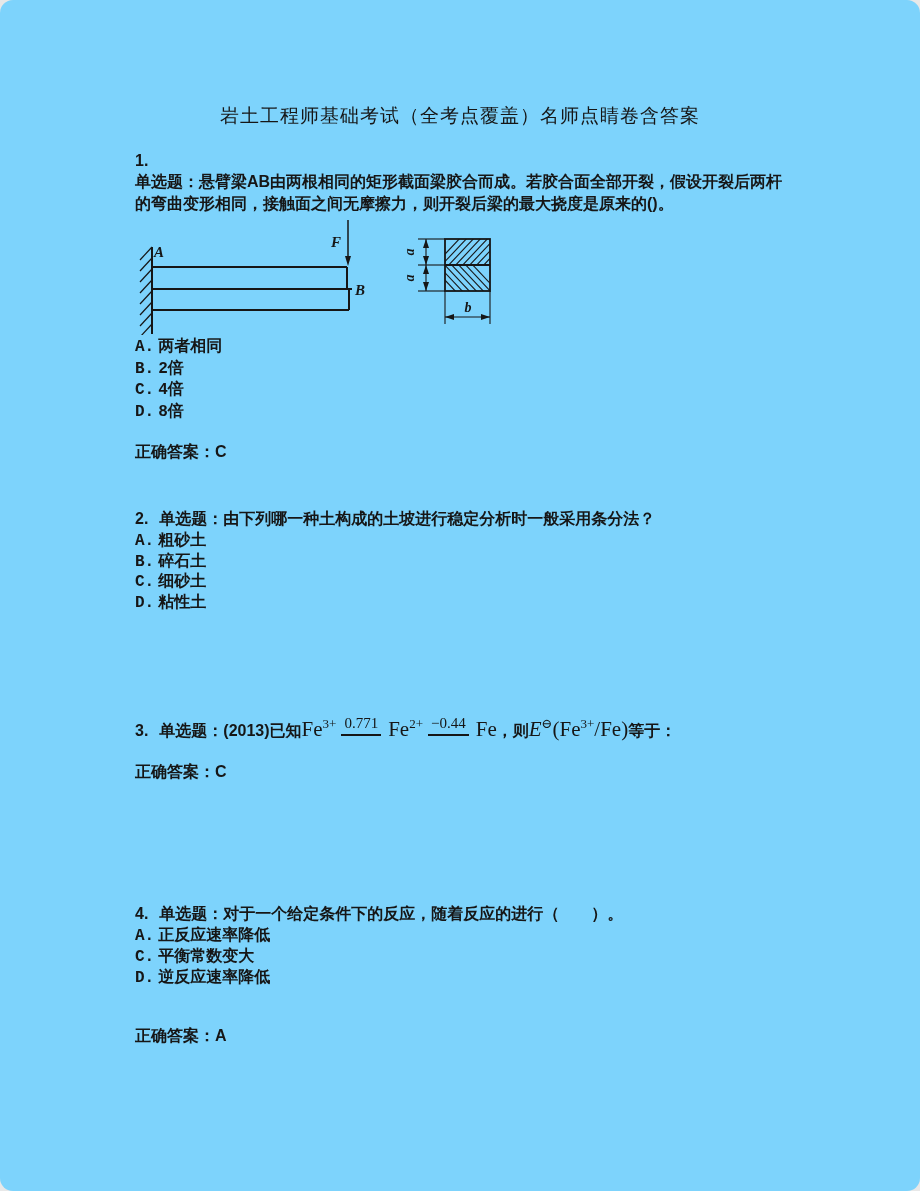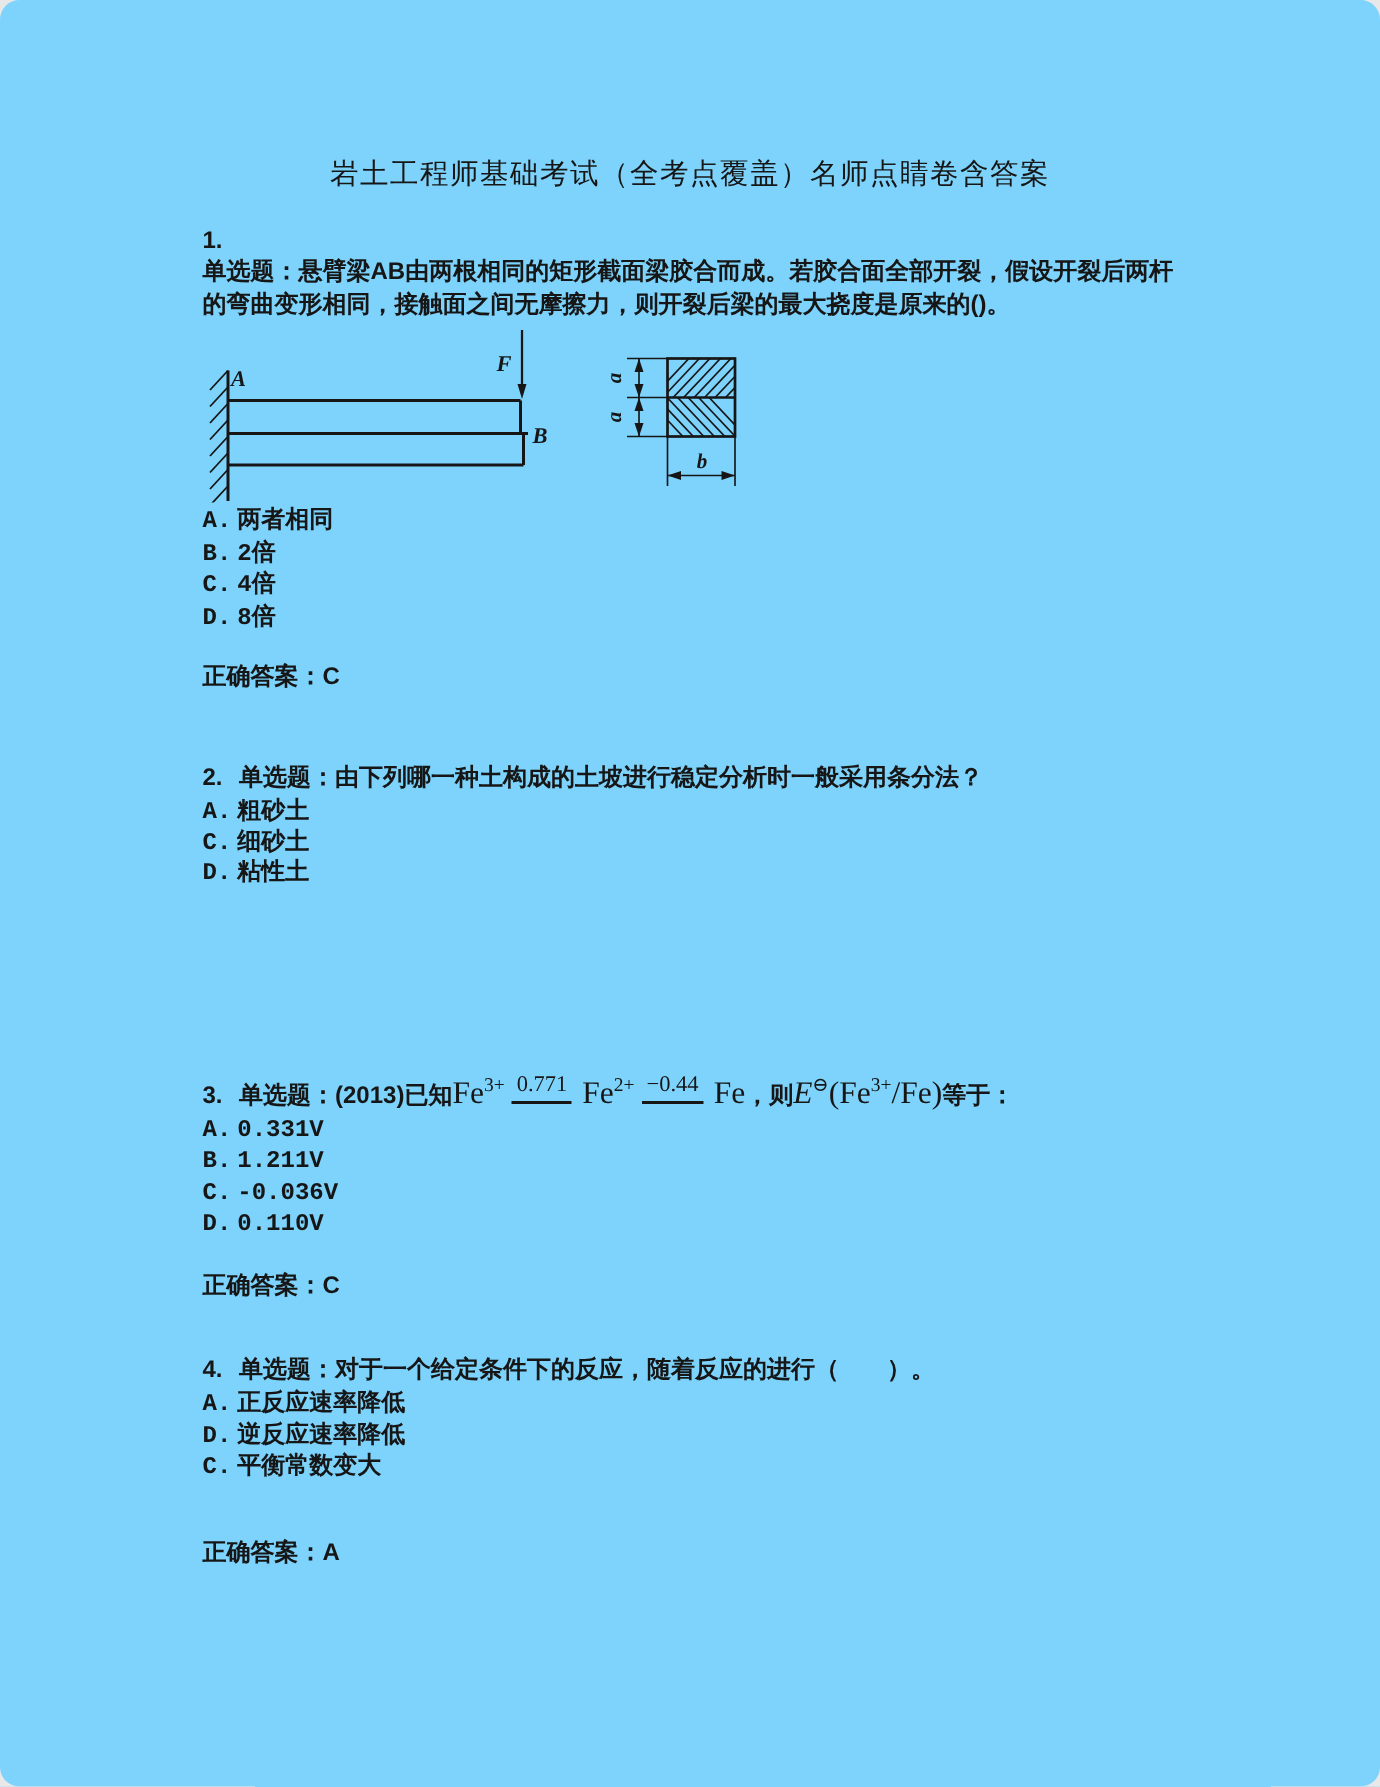--- a/index.html
+++ b/index.html
@@ -153,39 +153,34 @@
       <div class="opt"><span class="opt-label">C.</span><span>4倍</span></div>
       <div class="opt"><span class="opt-label">D.</span><span>8倍</span></div>
     </div>
     <div class="answer"><span>正确答案：</span><span>C</span></div>
   </div>
 
   <div class="q" id="q2">
     <div class="q-head"><span class="q-num">2.</span><span>单选题：</span><span>由下列哪一种土构成的土坡进行稳定分析时一般采用条分法？</span></div>
     <div class="opts">
       <div class="opt"><span class="opt-label">A.</span><span>粗砂土</span></div>
+      <div class="opt"><span class="opt-label">B.</span><span>碎石土</span></div>
       <div class="opt"><span class="opt-label">C.</span><span>细砂土</span></div>
       <div class="opt"><span class="opt-label">D.</span><span>粘性土</span></div>
     </div>
   </div>
 
   <div class="q" id="q3">
     <div class="q-head formula-line"><span class="q-num">3.</span><span>单选题：</span><span>(2013)已知</span><span class="m"><span>Fe</span><sup>3+</sup></span><span class="pot">0.771</span><span class="m"><span>Fe</span><sup>2+</sup></span><span class="pot">−0.44</span><span class="m">Fe</span><span>，则</span><span class="e-sym"><span>E</span><sup>⊖</sup></span><span class="m"><span>(Fe</span><sup>3+</sup><span>/Fe)</span></span><span>等于：</span></div>
-    <div class="opts">
-      <div class="opt"><span class="opt-label">A.</span><span>0.331V</span></div>
-      <div class="opt"><span class="opt-label">B.</span><span>1.211V</span></div>
-      <div class="opt"><span class="opt-label">C.</span><span>-0.036V</span></div>
-      <div class="opt"><span class="opt-label">D.</span><span>0.110V</span></div>
-    </div>
     <div class="answer"><span>正确答案：</span><span>C</span></div>
   </div>
 
   <div class="q" id="q4">
     <div class="q-head"><span class="q-num">4.</span><span>单选题：</span><span>对于一个给定条件下的反应，随着反应的进行（　　）。</span></div>
     <div class="opts">
       <div class="opt"><span class="opt-label">A.</span><span>正反应速率降低</span></div>
+      <div class="opt"><span class="opt-label">C.</span><span>平衡常数变大</span></div>
       <div class="opt"><span class="opt-label">D.</span><span>逆反应速率降低</span></div>
-      <div class="opt"><span class="opt-label">C.</span><span>平衡常数变大</span></div>
     </div>
     <div class="answer"><span>正确答案：</span><span>A</span></div>
   </div>
 
 </div>
 
 </body></html>

